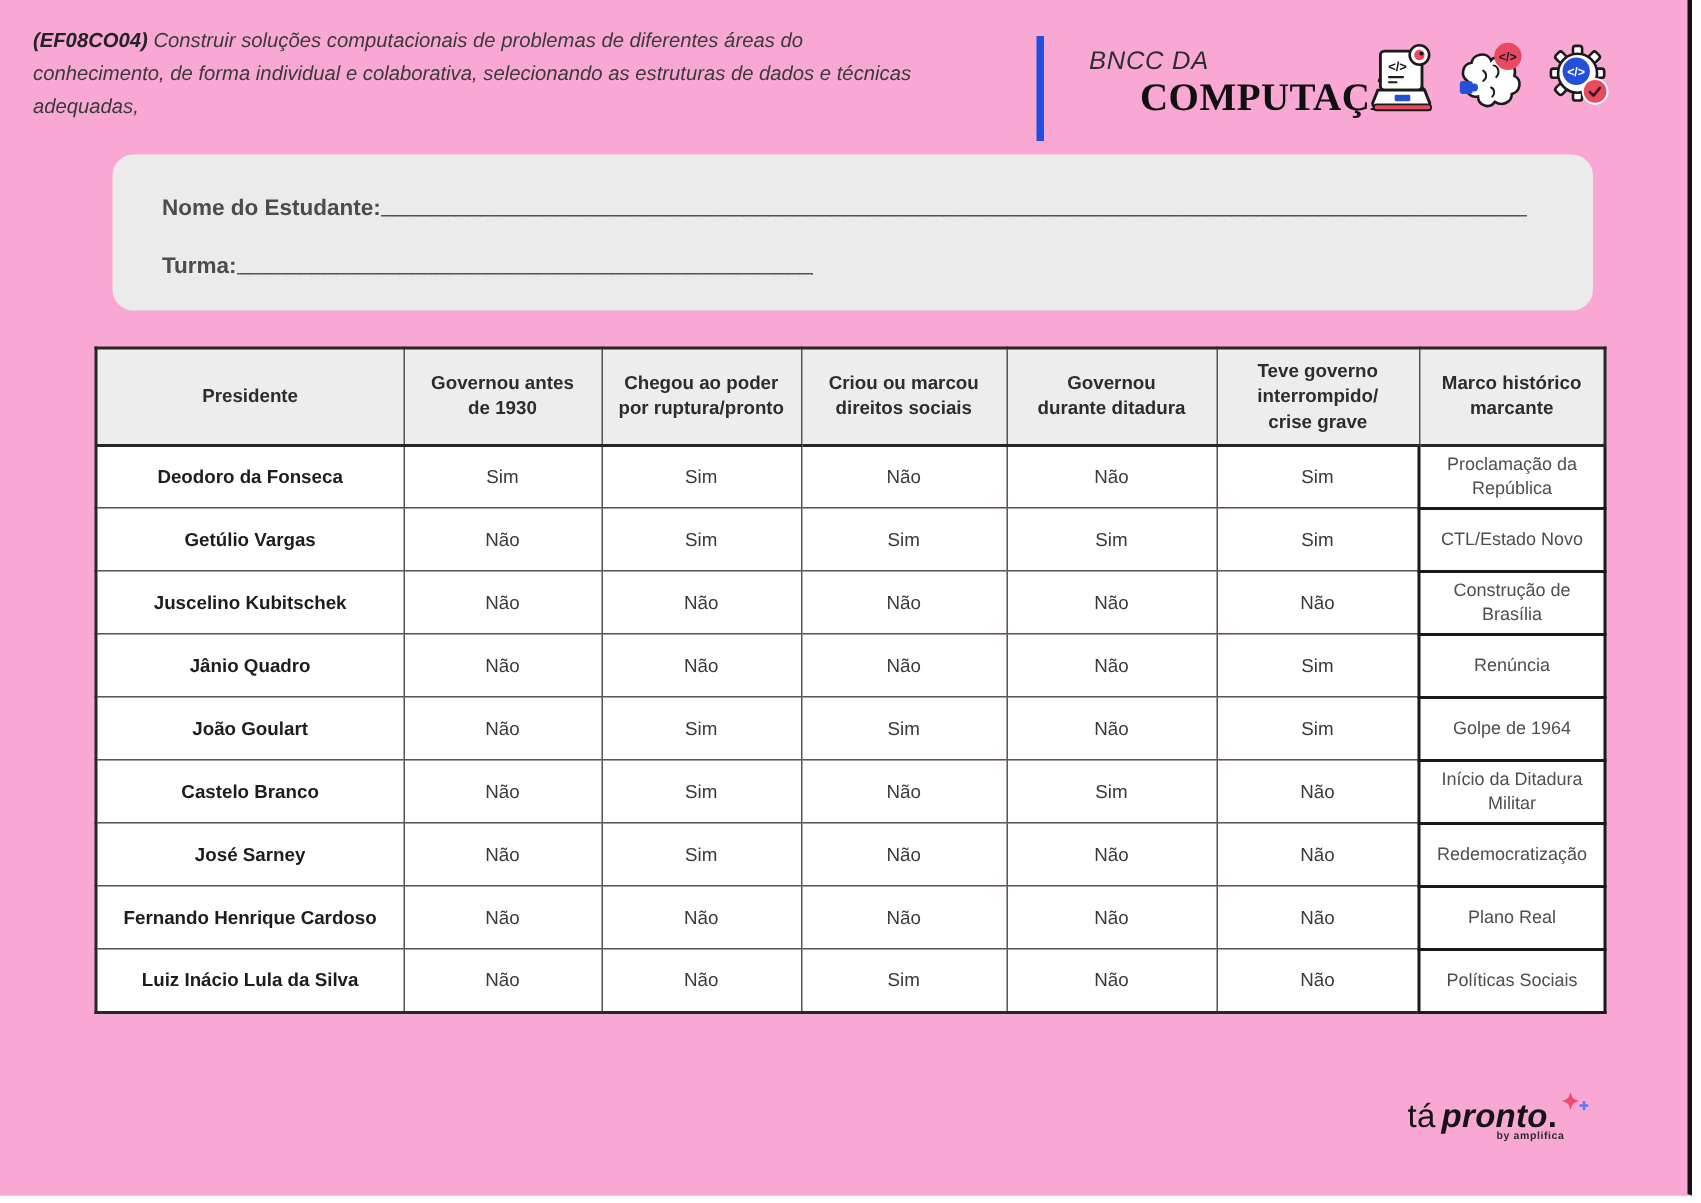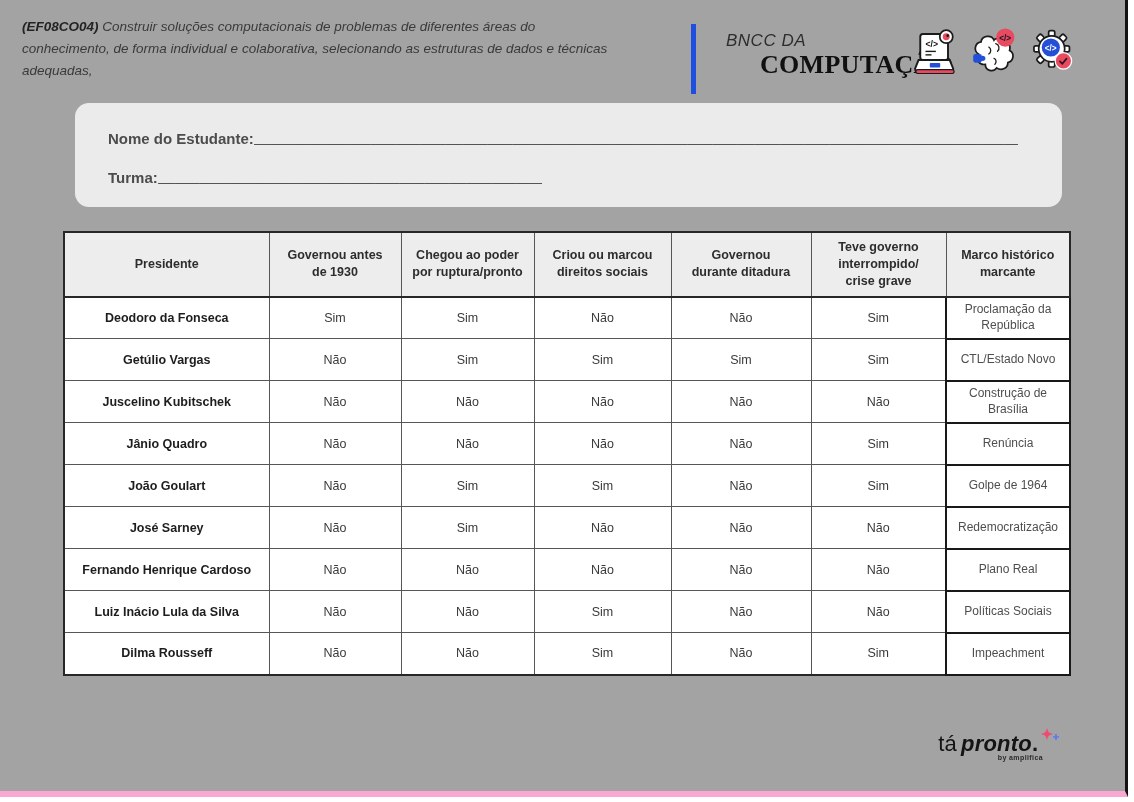--- a/index.html
+++ b/index.html
@@ -1,19 +1,19 @@
 <!DOCTYPE html>
 <html lang="pt-BR"><head>
 <meta charset="utf-8">
 <style>
   * { margin:0; padding:0; box-sizing:border-box; }
   html,body { width:1134px; height:802px; background:#fff; font-family:"Liberation Sans", sans-serif; }
   .sheet {
-    position:relative; width:1128px; height:797px; background:#a3a3a3;
-    border-right:3px solid #121212; border-bottom:6px solid #f9a8d4;
+    position:relative; width:1128px; height:797px; background:#f9a8d4;
+    border-right:3px solid #121212; border-bottom:1px solid #f9a8d4;
     overflow:hidden;
   }
 
   
   .objective {
     position:absolute; left:22px; top:16px; width:660px;
     font-style:italic; font-size:13.5px; line-height:1.62; color:#3a3a3a;
     white-space:pre-line;
   }
   .objective b { font-weight:700; color:#232323; }
@@ -211,20 +211,29 @@
           <tr>
             <th class="pres">João Goulart</th>
             <td>Não</td>
             <td>Sim</td>
             <td>Sim</td>
             <td>Não</td>
             <td>Sim</td>
             <td class="marco">Golpe de 1964</td>
           </tr>
           <tr>
+            <th class="pres">Castelo Branco</th>
+            <td>Não</td>
+            <td>Sim</td>
+            <td>Não</td>
+            <td>Sim</td>
+            <td>Não</td>
+            <td class="marco">Início da Ditadura Militar</td>
+          </tr>
+          <tr>
             <th class="pres">José Sarney</th>
             <td>Não</td>
             <td>Sim</td>
             <td>Não</td>
             <td>Não</td>
             <td>Não</td>
             <td class="marco">Redemocratização</td>
           </tr>
           <tr>
             <th class="pres">Fernando Henrique Cardoso</th>
@@ -236,29 +245,20 @@
             <td class="marco">Plano Real</td>
           </tr>
           <tr>
             <th class="pres">Luiz Inácio Lula da Silva</th>
             <td>Não</td>
             <td>Não</td>
             <td>Sim</td>
             <td>Não</td>
             <td>Não</td>
             <td class="marco">Políticas Sociais</td>
-          </tr>
-          <tr>
-            <th class="pres">Dilma Rousseff</th>
-            <td>Não</td>
-            <td>Não</td>
-            <td>Sim</td>
-            <td>Não</td>
-            <td>Sim</td>
-            <td class="marco">Impeachment</td>
           </tr>
         </tbody>
     </table>
   </div>
 
   <div class="tapronto">
     <span class="tp-line">
       <span class="tp-ta">tá</span>
       <span class="tp-pronto">pronto</span>
       <span class="tp-dot">.</span>

